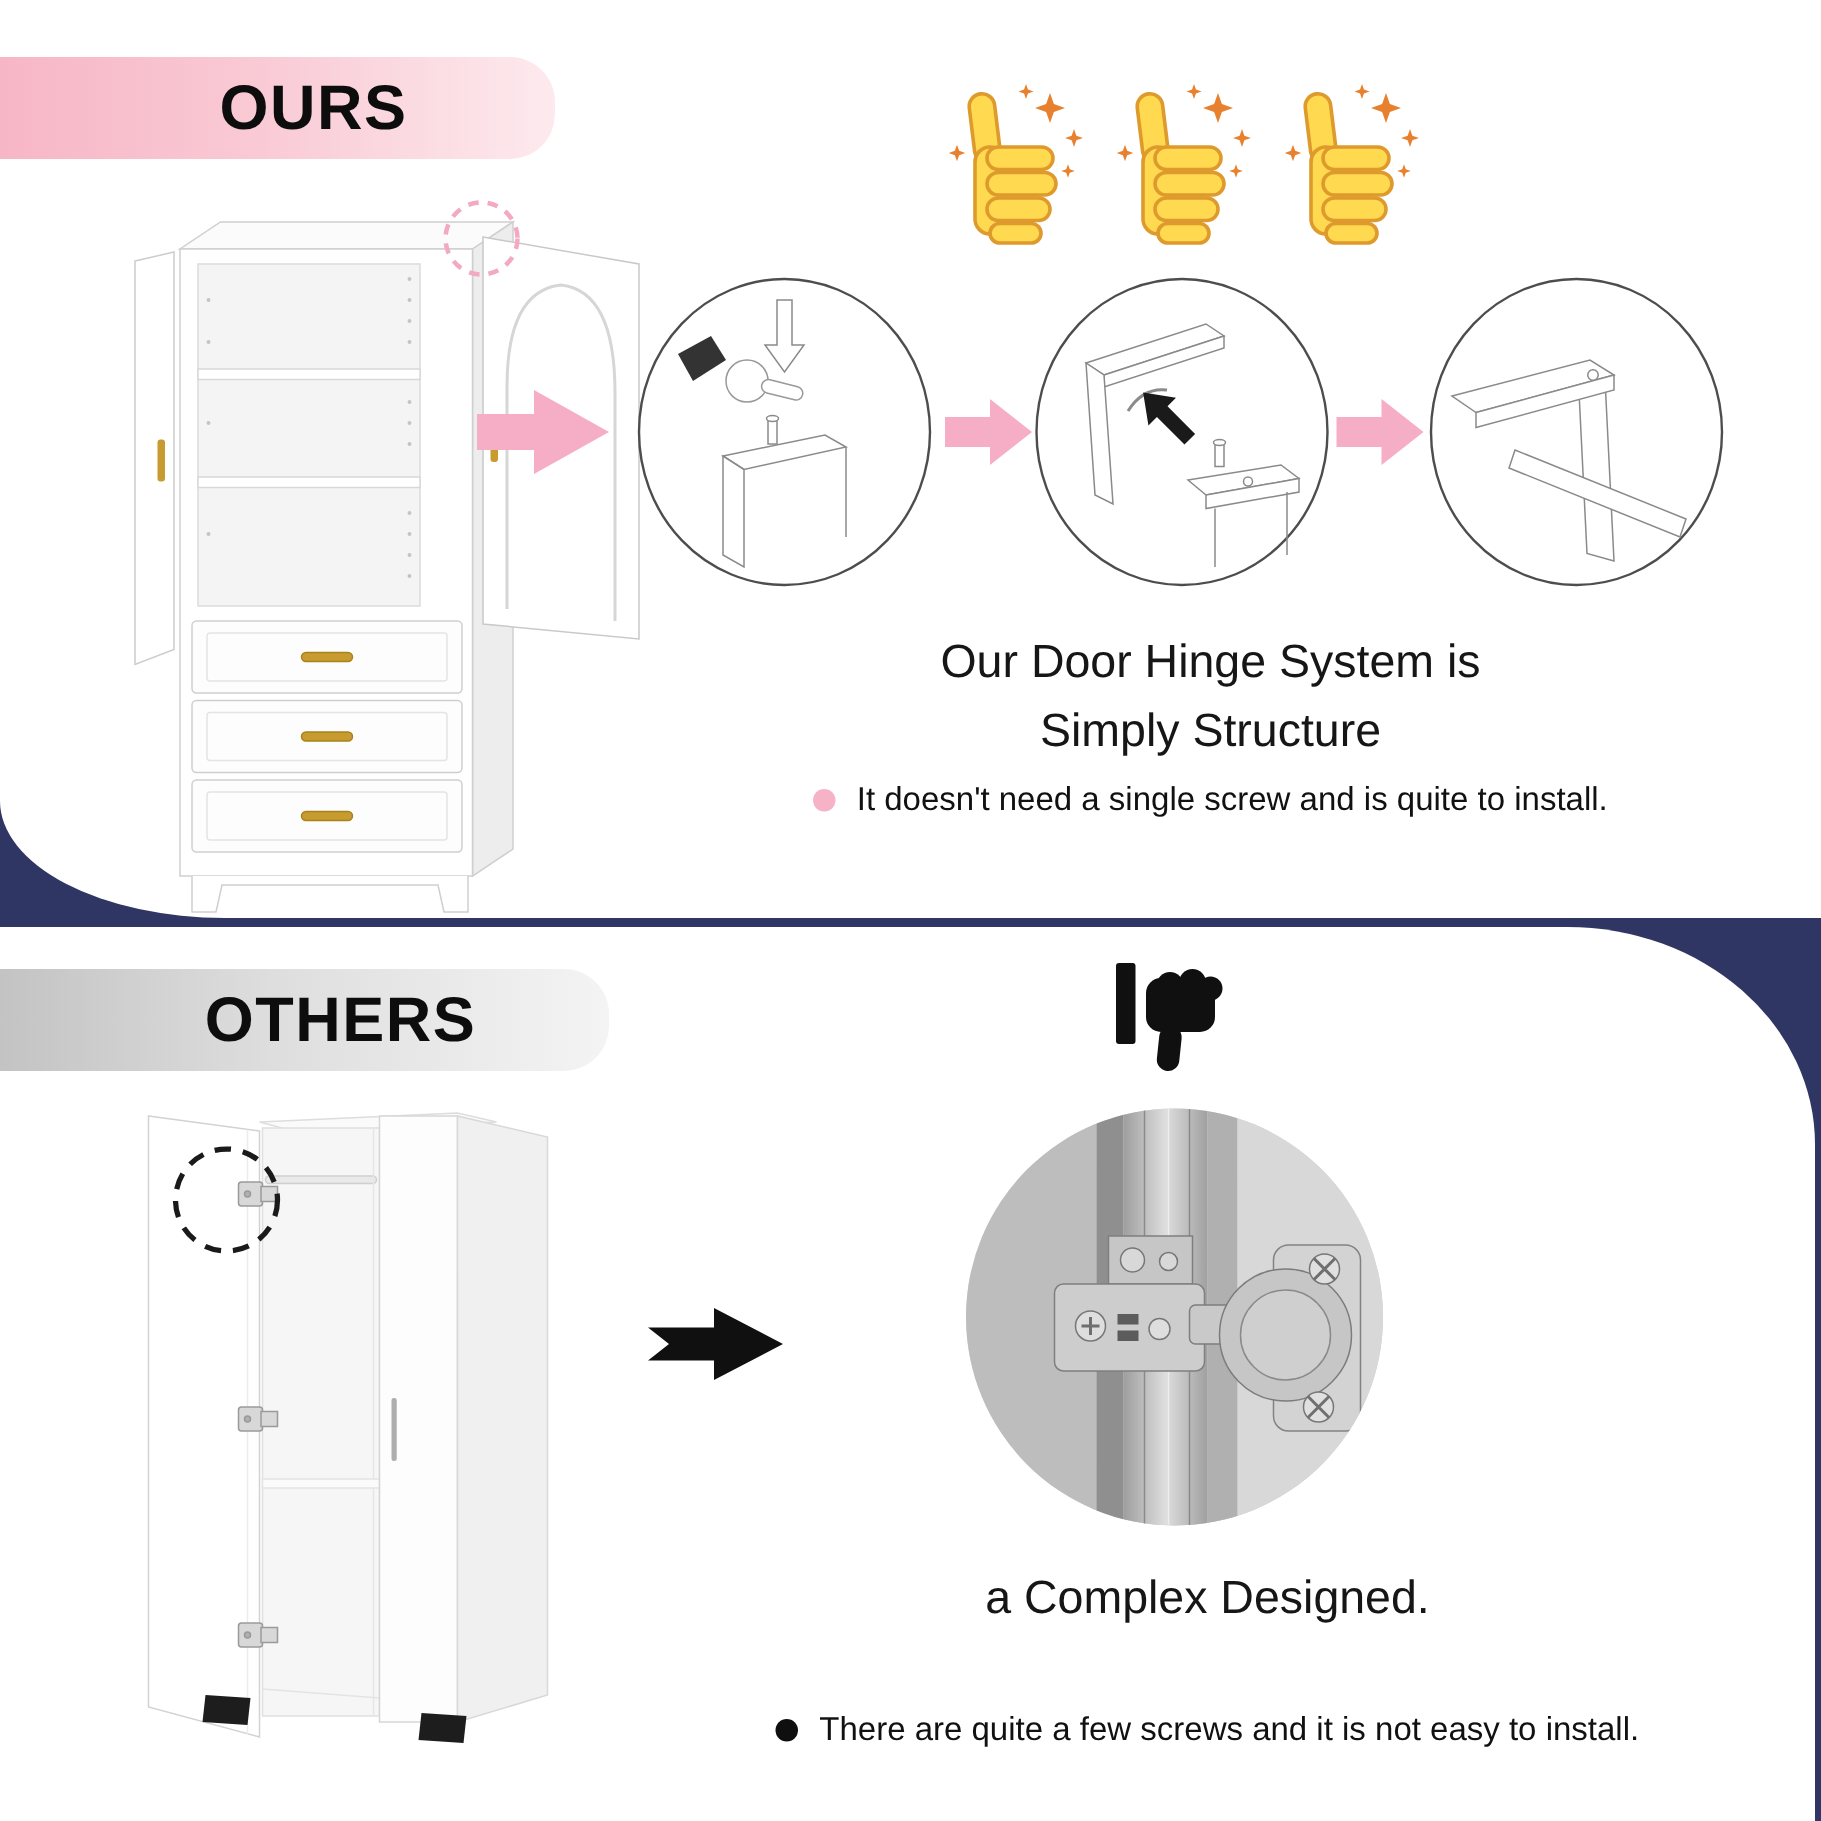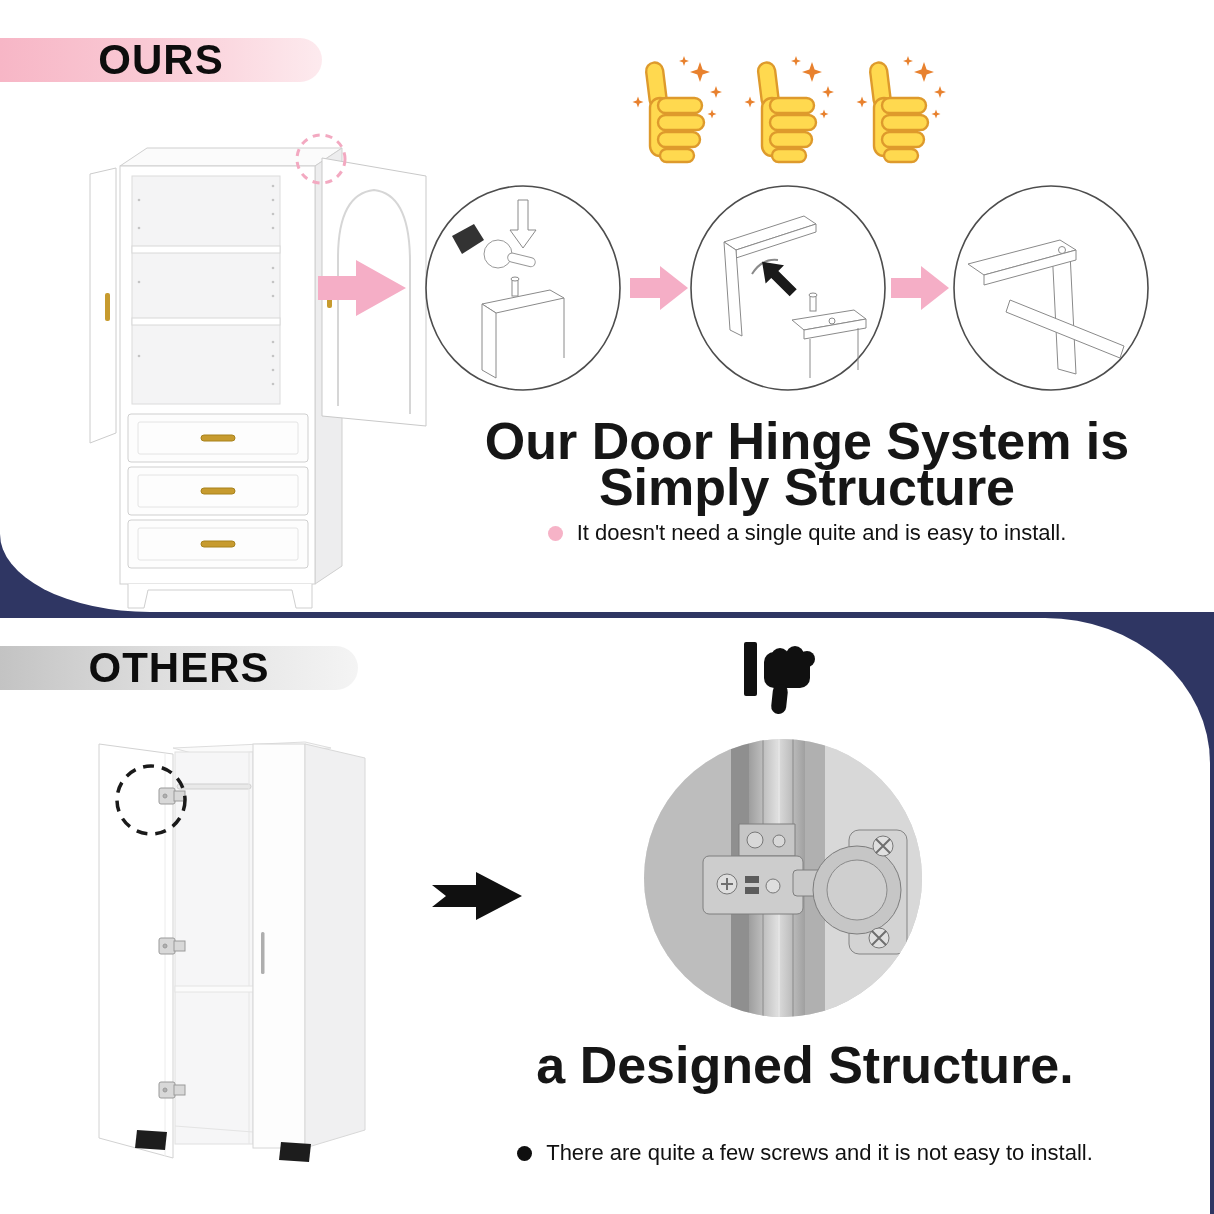--- a/index.html
+++ b/index.html
@@ -6,28 +6,28 @@
   body{
     width:1214px;height:1214px;position:relative;overflow:hidden;
     background:#2f3663;
     font-family:"Liberation Sans","DejaVu Sans",sans-serif;
   }
   .abs{position:absolute;}
   .card{background:#ffffff;position:absolute;}
   .card-top{left:0;top:0;width:1214px;height:612px;border-bottom-left-radius:150px 78px;}
   .card-bottom{left:0;top:618px;width:1210px;height:596px;border-top-right-radius:165px 145px;}
   .badge{
-    position:absolute;left:0;height:44px;display:flex;align-items:center;justify-content:center;
-    border-radius:0 30px 30px 0;font-weight:bold;font-size:42px;letter-spacing:1px;color:#0d0d0d;
+    position:absolute;left:0;height:68px;display:flex;align-items:center;justify-content:center;
+    border-radius:0 30px 30px 0;font-weight:bold;font-size:42px;letter-spacing:1px;color:#0d0d0d;padding-left:48px;
   }
   .badge-ours{top:38px;width:322px;background:linear-gradient(90deg,#f7b6c6 0%,#f9c9d4 45%,#fdeaee 100%);}
   .badge-others{top:28px;width:358px;background:linear-gradient(90deg,#c3c3c3 0%,#dedede 45%,#f4f4f4 100%);justify-content:center;}
   .heading{
-    position:absolute;text-align:center;font-weight:bold;color:#161616;
-    font-size:52px;line-height:46px;letter-spacing:0px;
+    position:absolute;text-align:center;font-weight:normal;color:#161616;
+    font-size:31px;line-height:46px;letter-spacing:0px;
   }
   .heading-ours{left:430px;top:418px;width:754px;}
   .heading-others{left:420px;top:424px;width:770px;}
   .bullet-row{
     position:absolute;display:flex;align-items:center;justify-content:center;gap:14px;
   }
   .bullet-ours{left:430px;top:520px;width:754px;}
   .bullet-row{top:auto;}
   .dot{width:15px;height:15px;border-radius:50%;flex:0 0 auto;}
   .dot-pink{background:#f6b3c7;}
@@ -189,21 +189,21 @@
     </g>
   </svg>
 
   <div class="heading heading-ours">
     <div>Our Door Hinge System is</div>
     <div>Simply Structure</div>
   </div>
 
   <div class="bullet-row bullet-ours" style="top:520px">
     <span class="dot dot-pink"></span>
-    <span class="bullet-text">It doesn't need a single quite and is easy to install.</span>
+    <span class="bullet-text">It doesn't need a single screw and is quite to install.</span>
   </div>
 </section>
 
 <section class="card card-bottom">
 
   <div class="badge badge-others">
     <span>OTHERS</span>
   </div>
 
   <svg class="abs" style="left:85px;top:100px" width="300" height="455" viewBox="0 0 300 455">
@@ -308,20 +308,20 @@
       <circle cx="214" cy="152" r="44" fill="#c6c6c6" stroke="#7c7c7c"></circle>
       <circle cx="214" cy="152" r="30" fill="#cfcfcf" stroke="#8a8a8a"></circle>
       <circle cx="240" cy="108" r="10" fill="#e0e0e0" stroke="#777777"></circle>
       <path d="M233,101 l14,14 M247,101 l-14,14" stroke="#6f6f6f" stroke-width="2"></path>
       <circle cx="236" cy="200" r="10" fill="#e0e0e0" stroke="#777777"></circle>
       <path d="M229,193 l14,14 M243,193 l-14,14" stroke="#6f6f6f" stroke-width="2"></path>
     </g>
   </svg>
 
   <div class="heading heading-others">
-    <div>a Designed Structure.</div>
+    <div>a Complex Designed.</div>
   </div>
 
   <div class="bullet-row" style="left:420px;top:522px;width:770px">
     <span class="dot dot-black"></span>
     <span class="bullet-text">There are quite a few screws and it is not easy to install.</span>
   </div>
 </section>
 
 </body></html>

